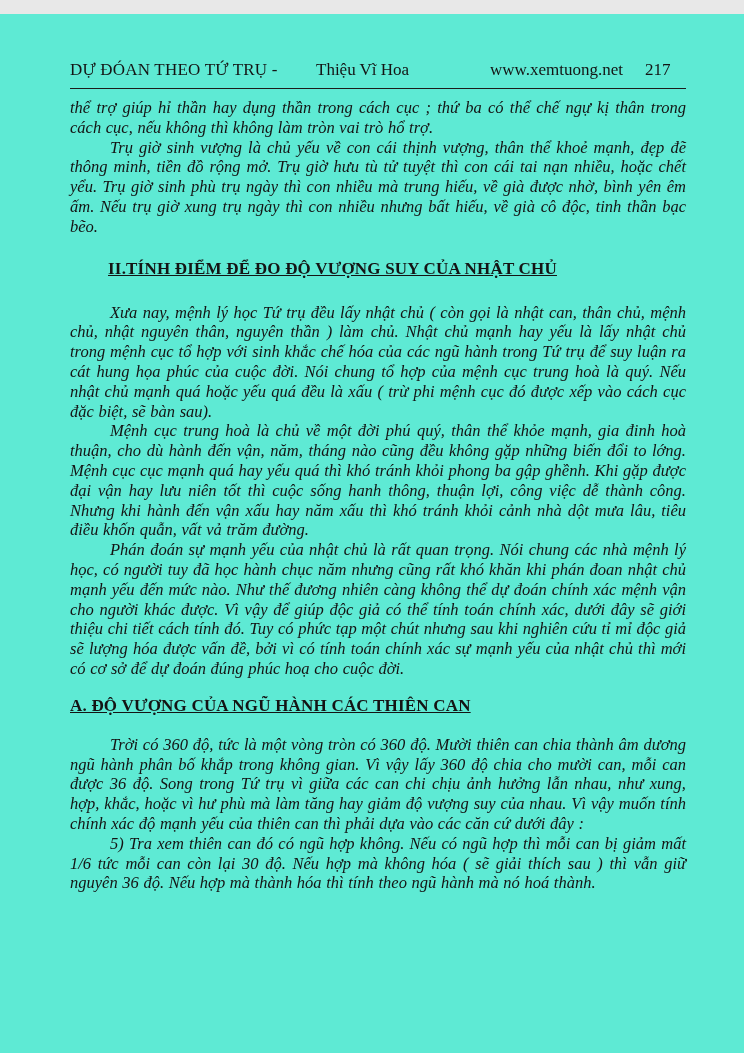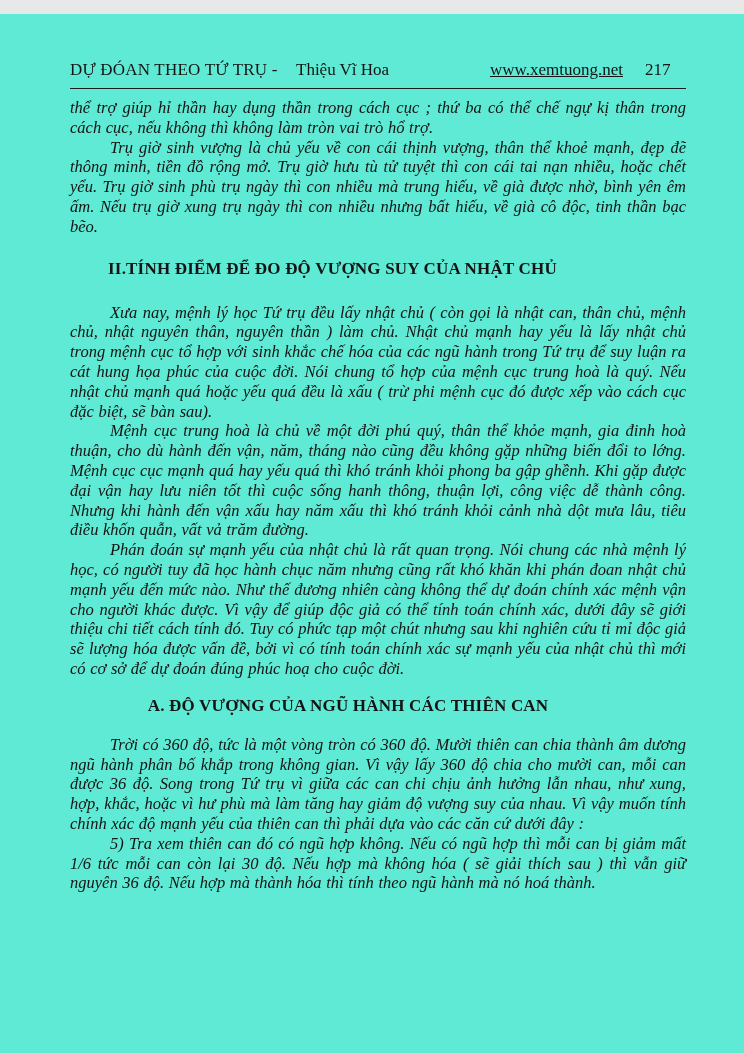--- a/index.html
+++ b/index.html
@@ -16,22 +16,22 @@
   }
   
   .page-header {
     position: absolute;
     top: 46px; left: 0; right: 0;
     height: 22px;
     font-size: 17px;
     white-space: nowrap;
   }
   .h-title  { position: absolute; left: 70px;  letter-spacing: 0.2px; }
-  .h-author { position: absolute; left: 296px; }
-  .h-url    { position: absolute; left: 490px; text-decoration: underline; color: #141414; text-align: center; }
+  .h-author { position: absolute; left: 316px; }
+  .h-url    { position: absolute; left: 490px; color: #141414; text-align: center; }
   .h-page   { position: absolute; left: 645px; }
   .header-rule {
     position: absolute;
     top: 74px; left: 70px;
     width: 616px;
     border-top: 1.6px solid #1c1c1c;
   }
   
   .body-text {
     position: absolute;
@@ -49,23 +49,23 @@
   }
   .body-text p.no-indent { text-indent: 0; }
   .section-heading {
     font-size: 17px;
     font-weight: bold;
     line-height: 20px;
     text-align: left;
     text-indent: 0;
     margin: 22px 0 24px 38px;
     letter-spacing: 0.2px;
+    text-decoration: underline;
   }
   .section-heading.centered {
-    text-align: center;
     margin-left: 0;
     margin-right: 60px;
     margin-top: 17px;
     margin-bottom: 19px;
   }
 </style>
 </head>
 <body>
 
 <div class="page">

